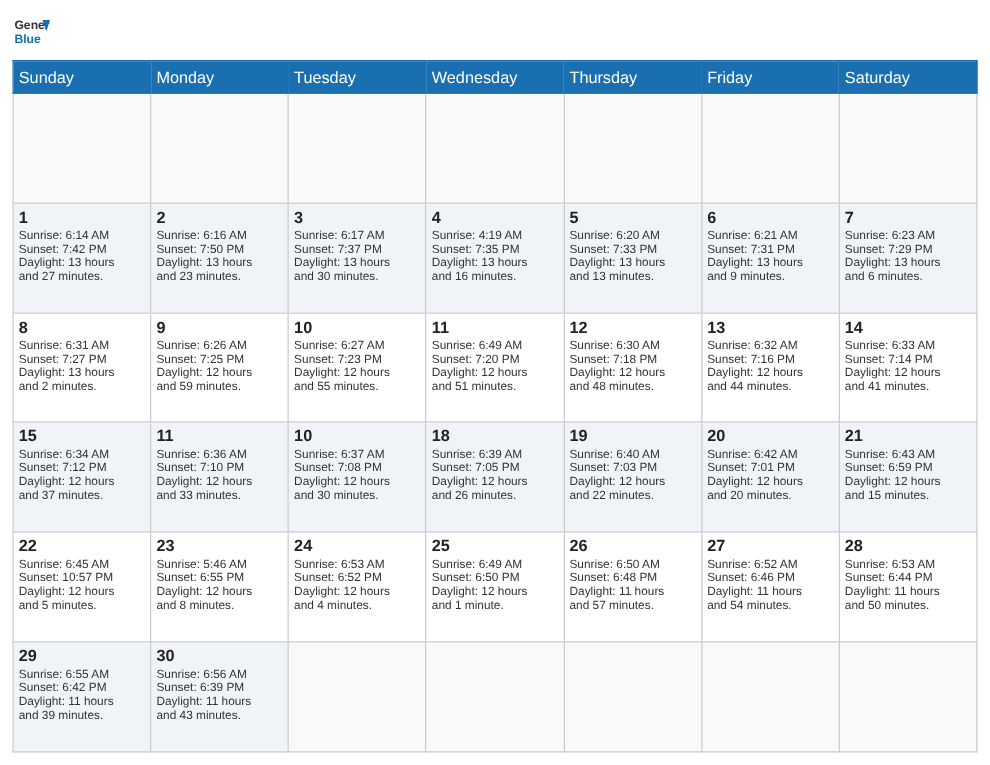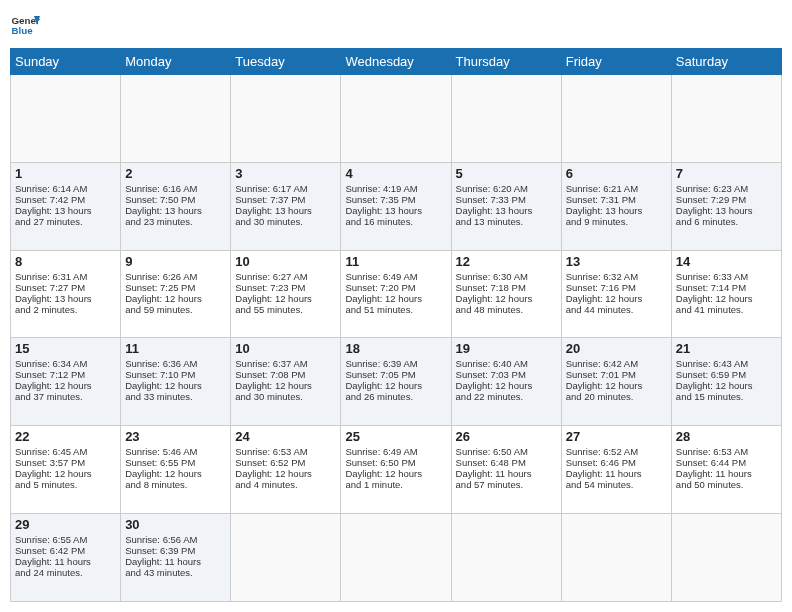--- a/index.html
+++ b/index.html
@@ -274,21 +274,21 @@
             <div>Sunrise: 6:43 AM</div>
             <div>Sunset: 6:59 PM</div>
             <div>Daylight: 12 hours</div>
             <div>and 15 minutes.</div>
           </td>
         </tr>
         <tr>
           <td>
             <span class="day-num">22</span>
             <div>Sunrise: 6:45 AM</div>
-            <div>Sunset: 3:57 PM</div>
+            <div>Sunset: 10:57 PM</div>
             <div>Daylight: 12 hours</div>
             <div>and 5 minutes.</div>
           </td>
           <td>
             <span class="day-num">23</span>
             <div>Sunrise: 5:46 AM</div>
             <div>Sunset: 6:55 PM</div>
             <div>Daylight: 12 hours</div>
             <div>and 8 minutes.</div>
           </td>
@@ -327,21 +327,21 @@
             <div>Daylight: 11 hours</div>
             <div>and 50 minutes.</div>
           </td>
         </tr>
         <tr>
           <td>
             <span class="day-num">29</span>
             <div>Sunrise: 6:55 AM</div>
             <div>Sunset: 6:42 PM</div>
             <div>Daylight: 11 hours</div>
-            <div>and 24 minutes.</div>
+            <div>and 39 minutes.</div>
           </td>
           <td>
             <span class="day-num">30</span>
             <div>Sunrise: 6:56 AM</div>
             <div>Sunset: 6:39 PM</div>
             <div>Daylight: 11 hours</div>
             <div>and 43 minutes.</div>
           </td>
           <td class="empty-cell"></td>
           <td class="empty-cell"></td>

